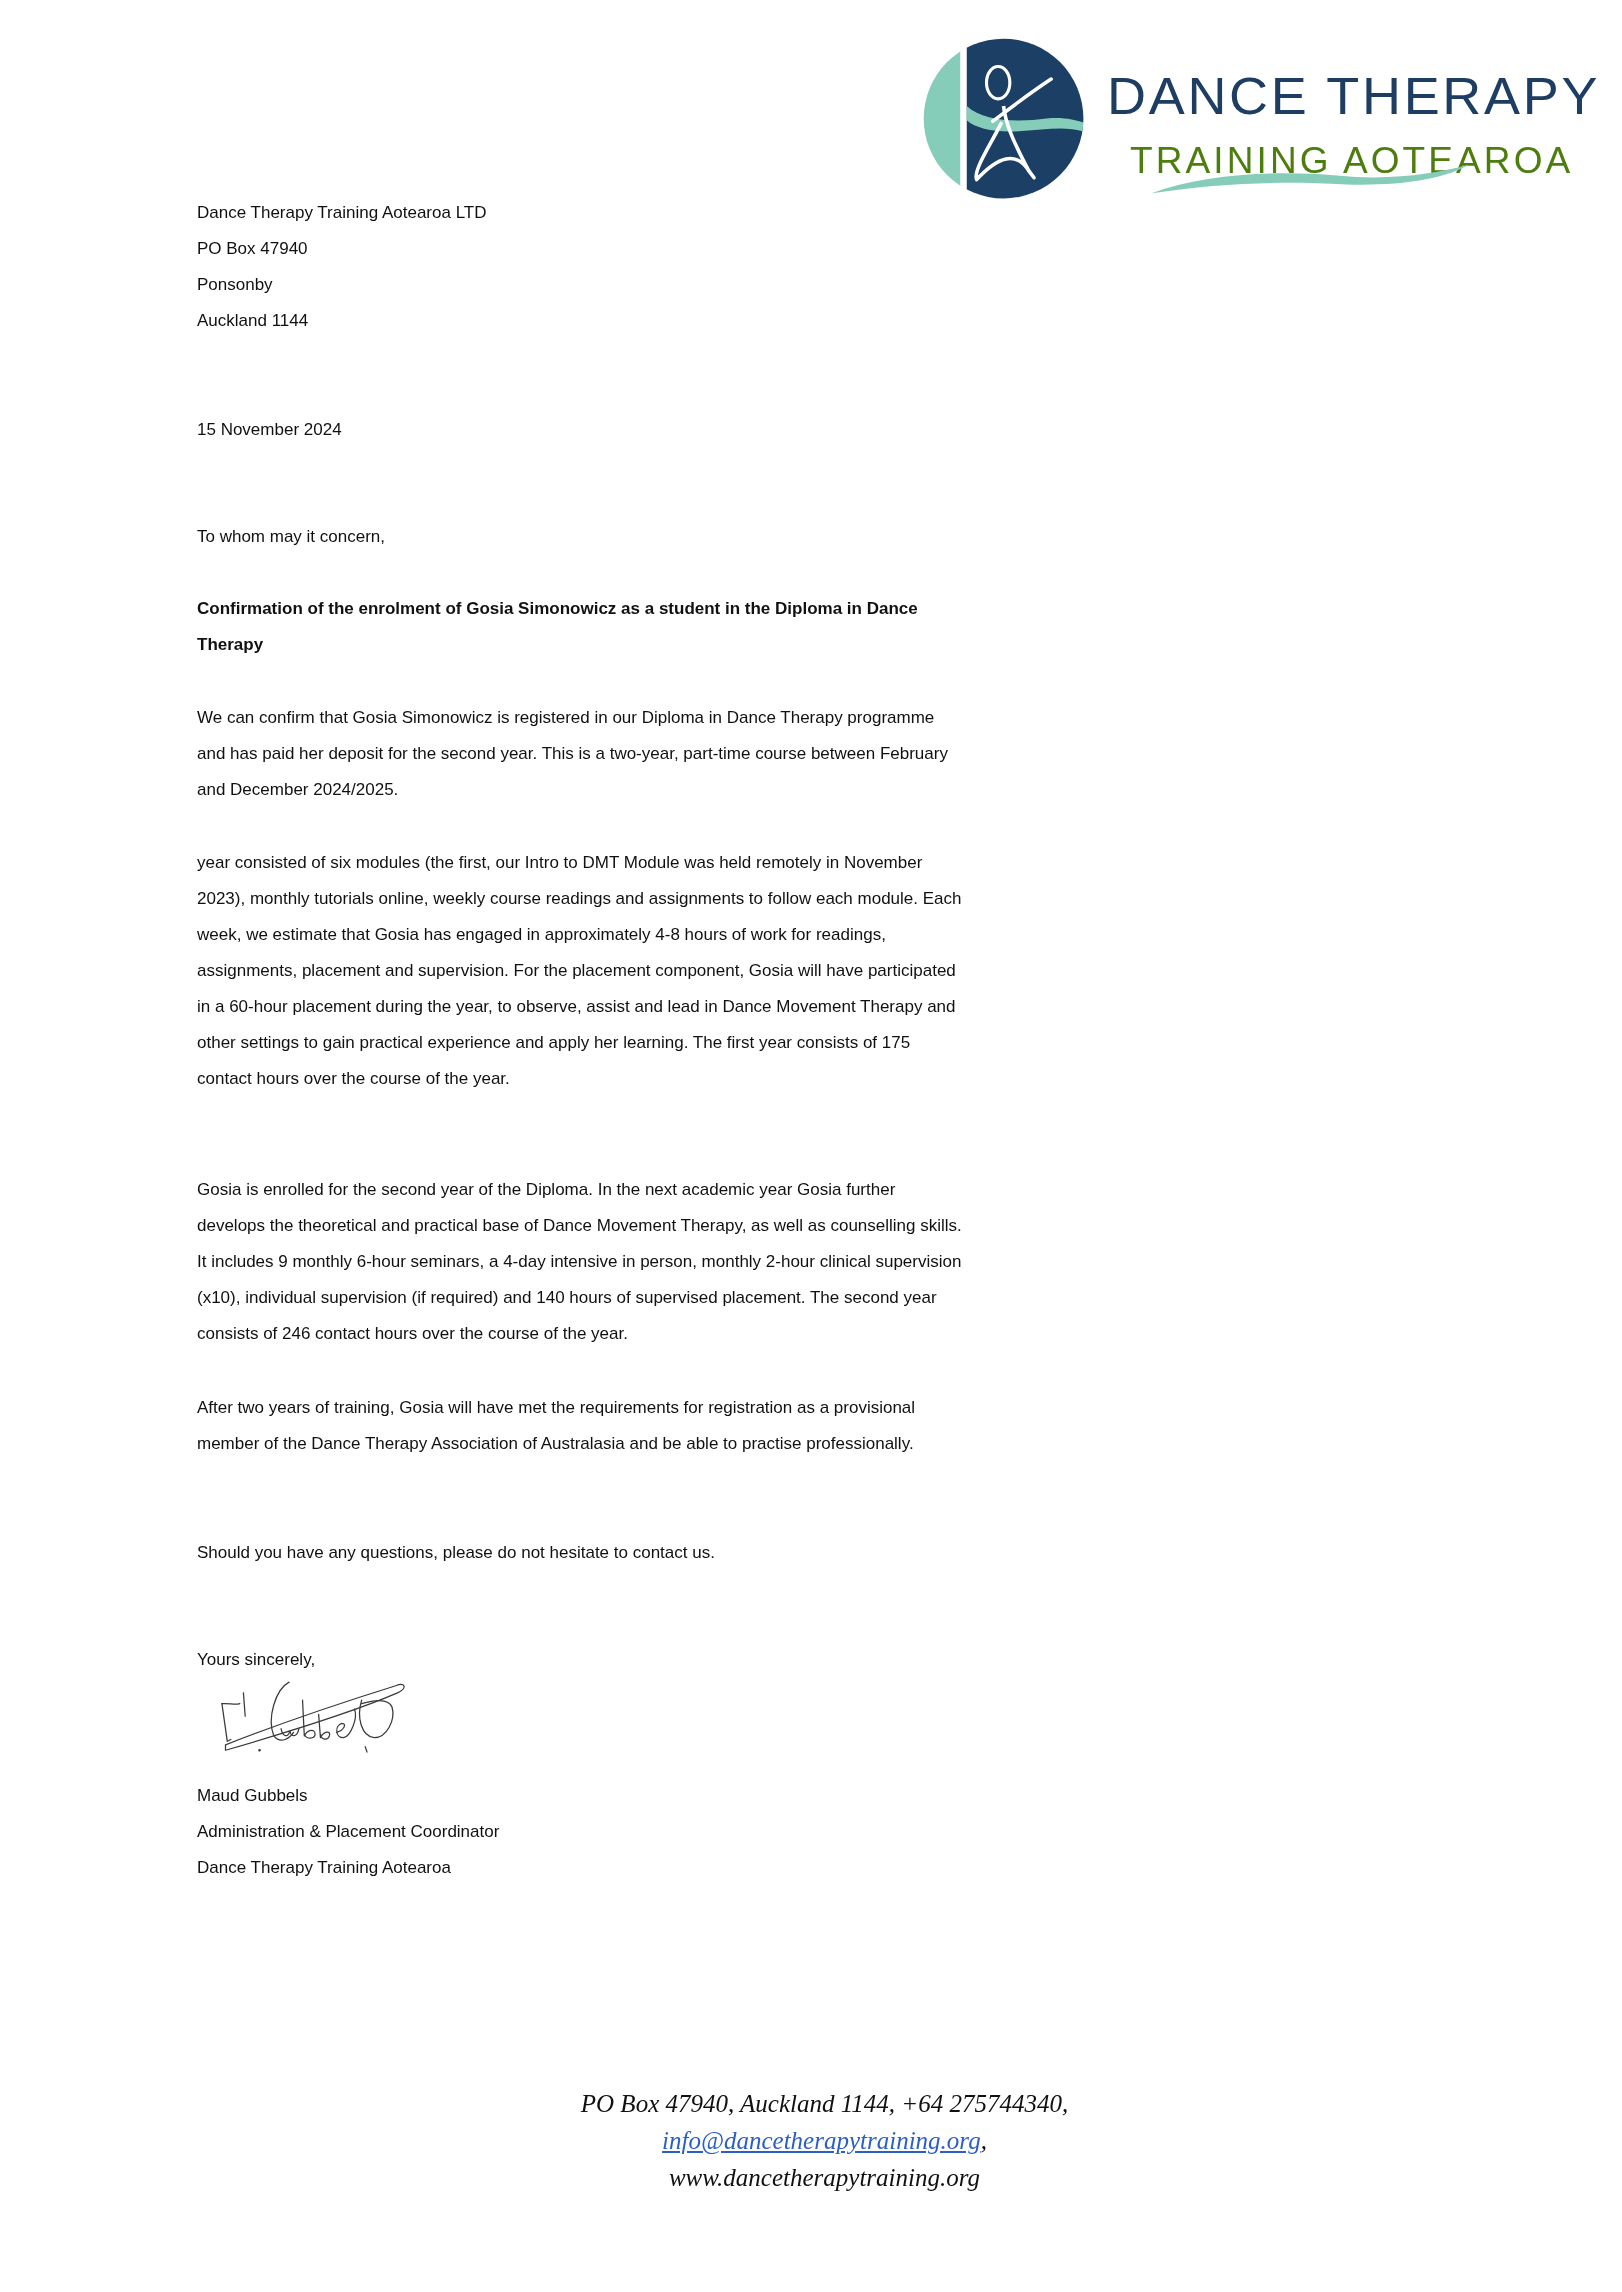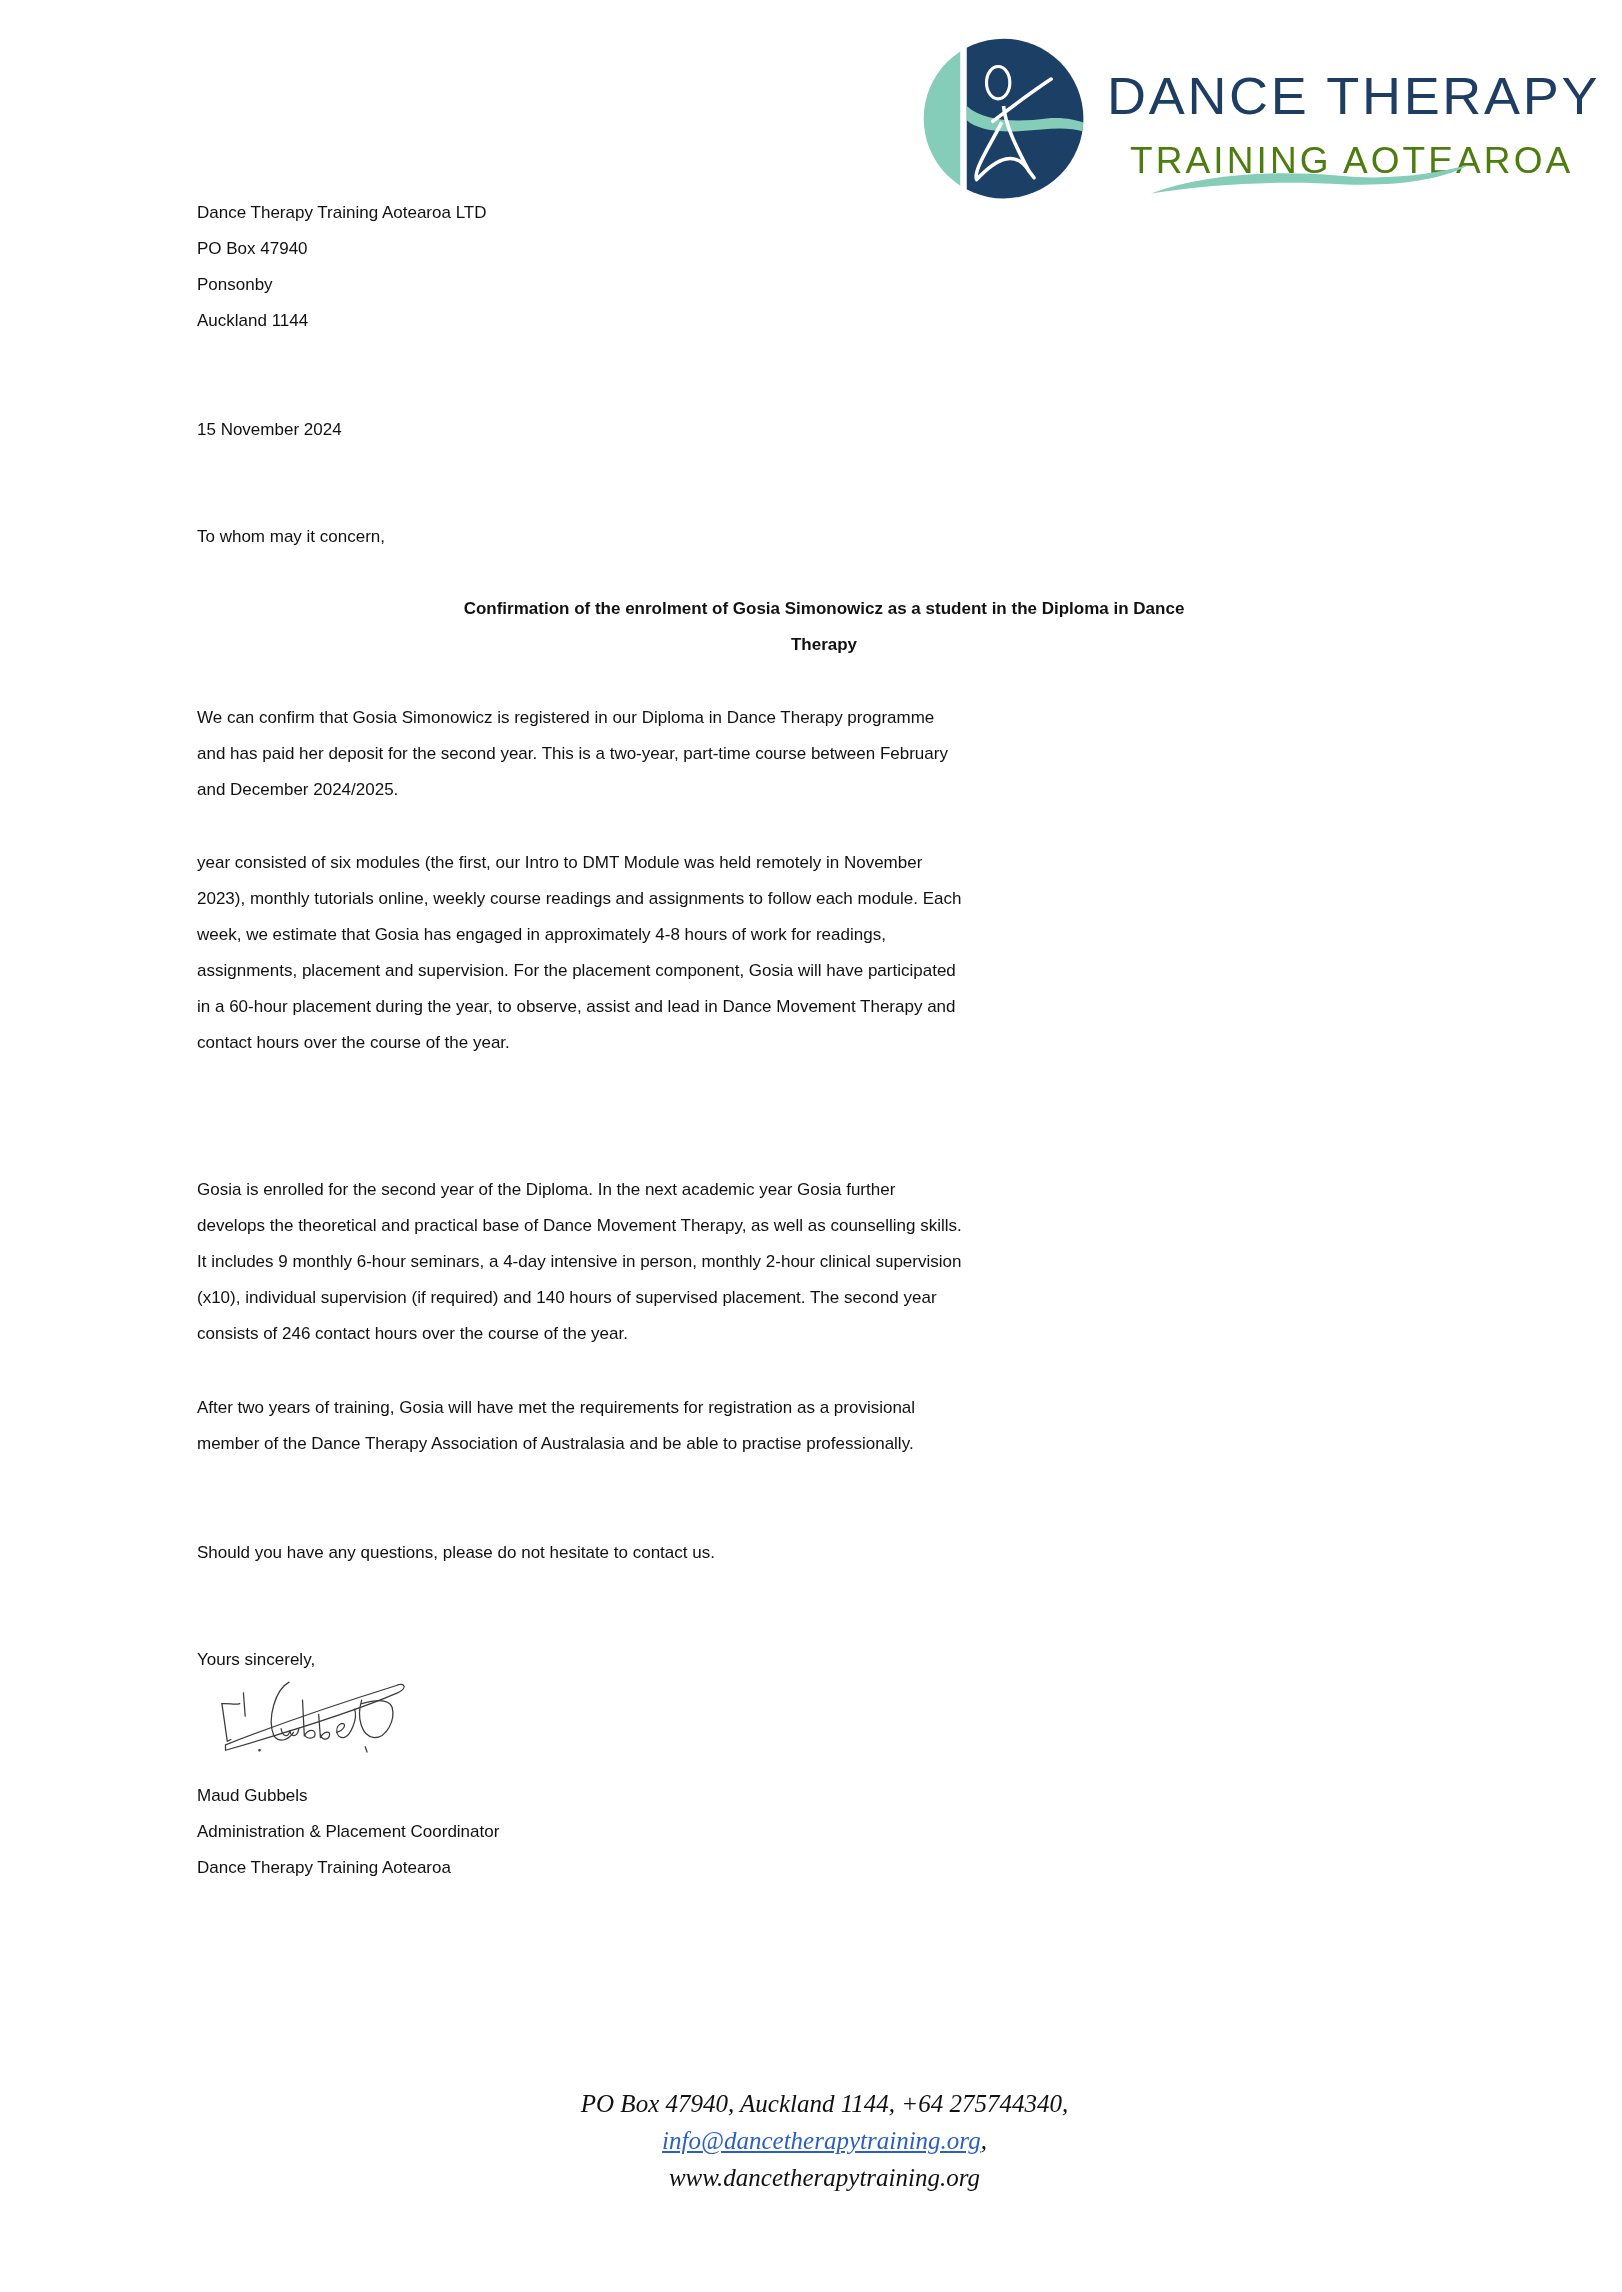--- a/index.html
+++ b/index.html
@@ -1,21 +1,21 @@
 <!DOCTYPE html>
 <html style="font-size:14.3px"><head>
 <meta charset="utf-8">
 <style>
   html, body { margin: 0; padding: 0; background: #ffffff; }
   body { width: 1623px; height: 2293px; position: relative; overflow: hidden;
          font-family: "Liberation Sans", sans-serif; color: #111111; }
   .abs { position: absolute; }
   .para { position: absolute; left: 197px; width: 1254px; font-size: 17px; line-height: 36px; }
   .para span { display: block; white-space: nowrap; }
-  .bold { font-weight: bold; text-align: center; }
+  .bold { font-weight: bold; }
 
   
   #logo { left: 921px; top: 36px; width: 672px; height: 166px; }
   #logo-title { position: absolute; left: 186px; top: 29px; font-size: 54px; letter-spacing: 2.7px;
                 color: #1d3d63; font-weight: normal; white-space: nowrap; transform: scaleY(0.95); }
   #logo-subtitle { position: absolute; left: 209px; top: 104px; font-size: 37px; letter-spacing: 3.1px;
                    color: #4d7c0f; white-space: nowrap; }
 
   
   #footer { left: 0; width: 1623px; top: 2085px; text-align: center; font-style: italic;
@@ -80,20 +80,21 @@
   <span>and has paid her deposit for the second year. This is a two-year, part-time course between February</span>
   <span>and December 2024/2025.</span>
 </div>
 
 <div class="para" style="top:845px">
   <span>year consisted of six modules (the first, our Intro to DMT Module was held remotely in November</span>
   <span>2023), monthly tutorials online, weekly course readings and assignments to follow each module. Each</span>
   <span>week, we estimate that Gosia has engaged in approximately 4-8 hours of work for readings,</span>
   <span>assignments, placement and supervision. For the placement component, Gosia will have participated</span>
   <span>in a 60-hour placement during the year, to observe, assist and lead in Dance Movement Therapy and</span>
+  <span>other settings to gain practical experience and apply her learning. The first year consists of 175</span>
   <span>contact hours over the course of the year.</span>
 </div>
 
 <div class="para" style="top:1172px">
   <span>Gosia is enrolled for the second year of the Diploma. In the next academic year Gosia further</span>
   <span>develops the theoretical and practical base of Dance Movement Therapy, as well as counselling skills.</span>
   <span>It includes 9 monthly 6-hour seminars, a 4-day intensive in person, monthly 2-hour clinical supervision</span>
   <span>(x10), individual supervision (if required) and 140 hours of supervised placement. The second year</span>
   <span>consists of 246 contact hours over the course of the year.</span>
 </div>

